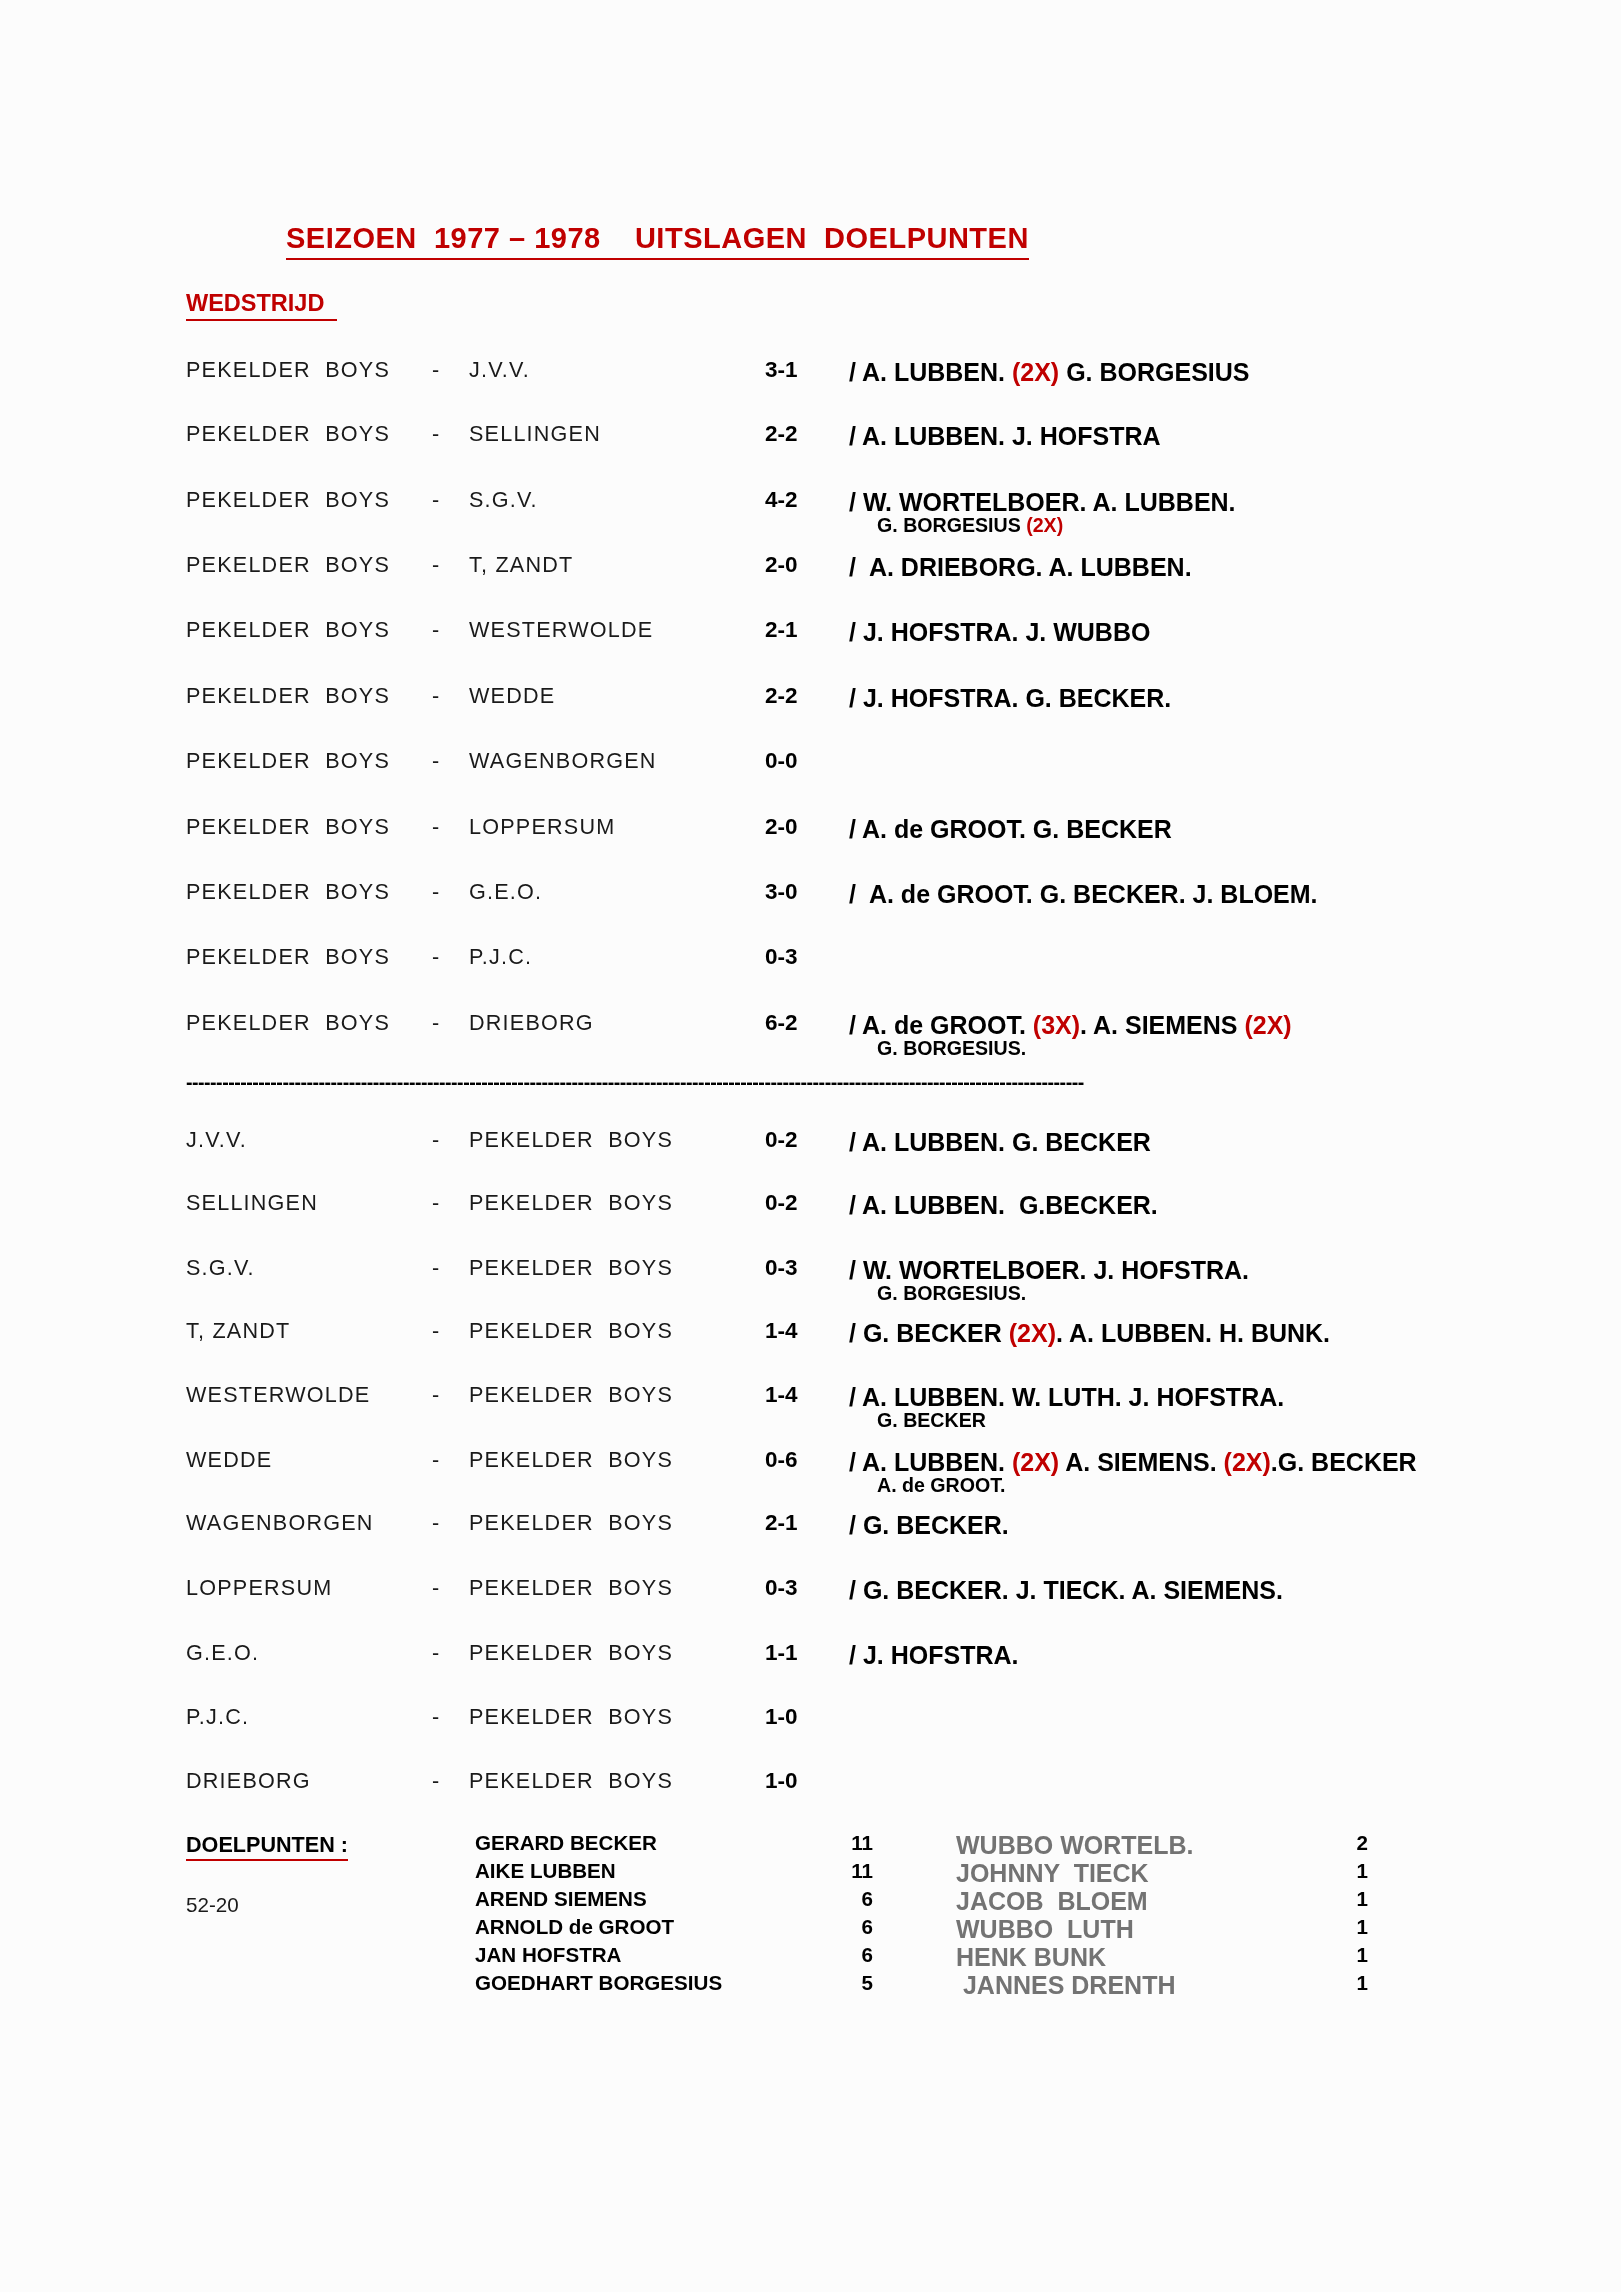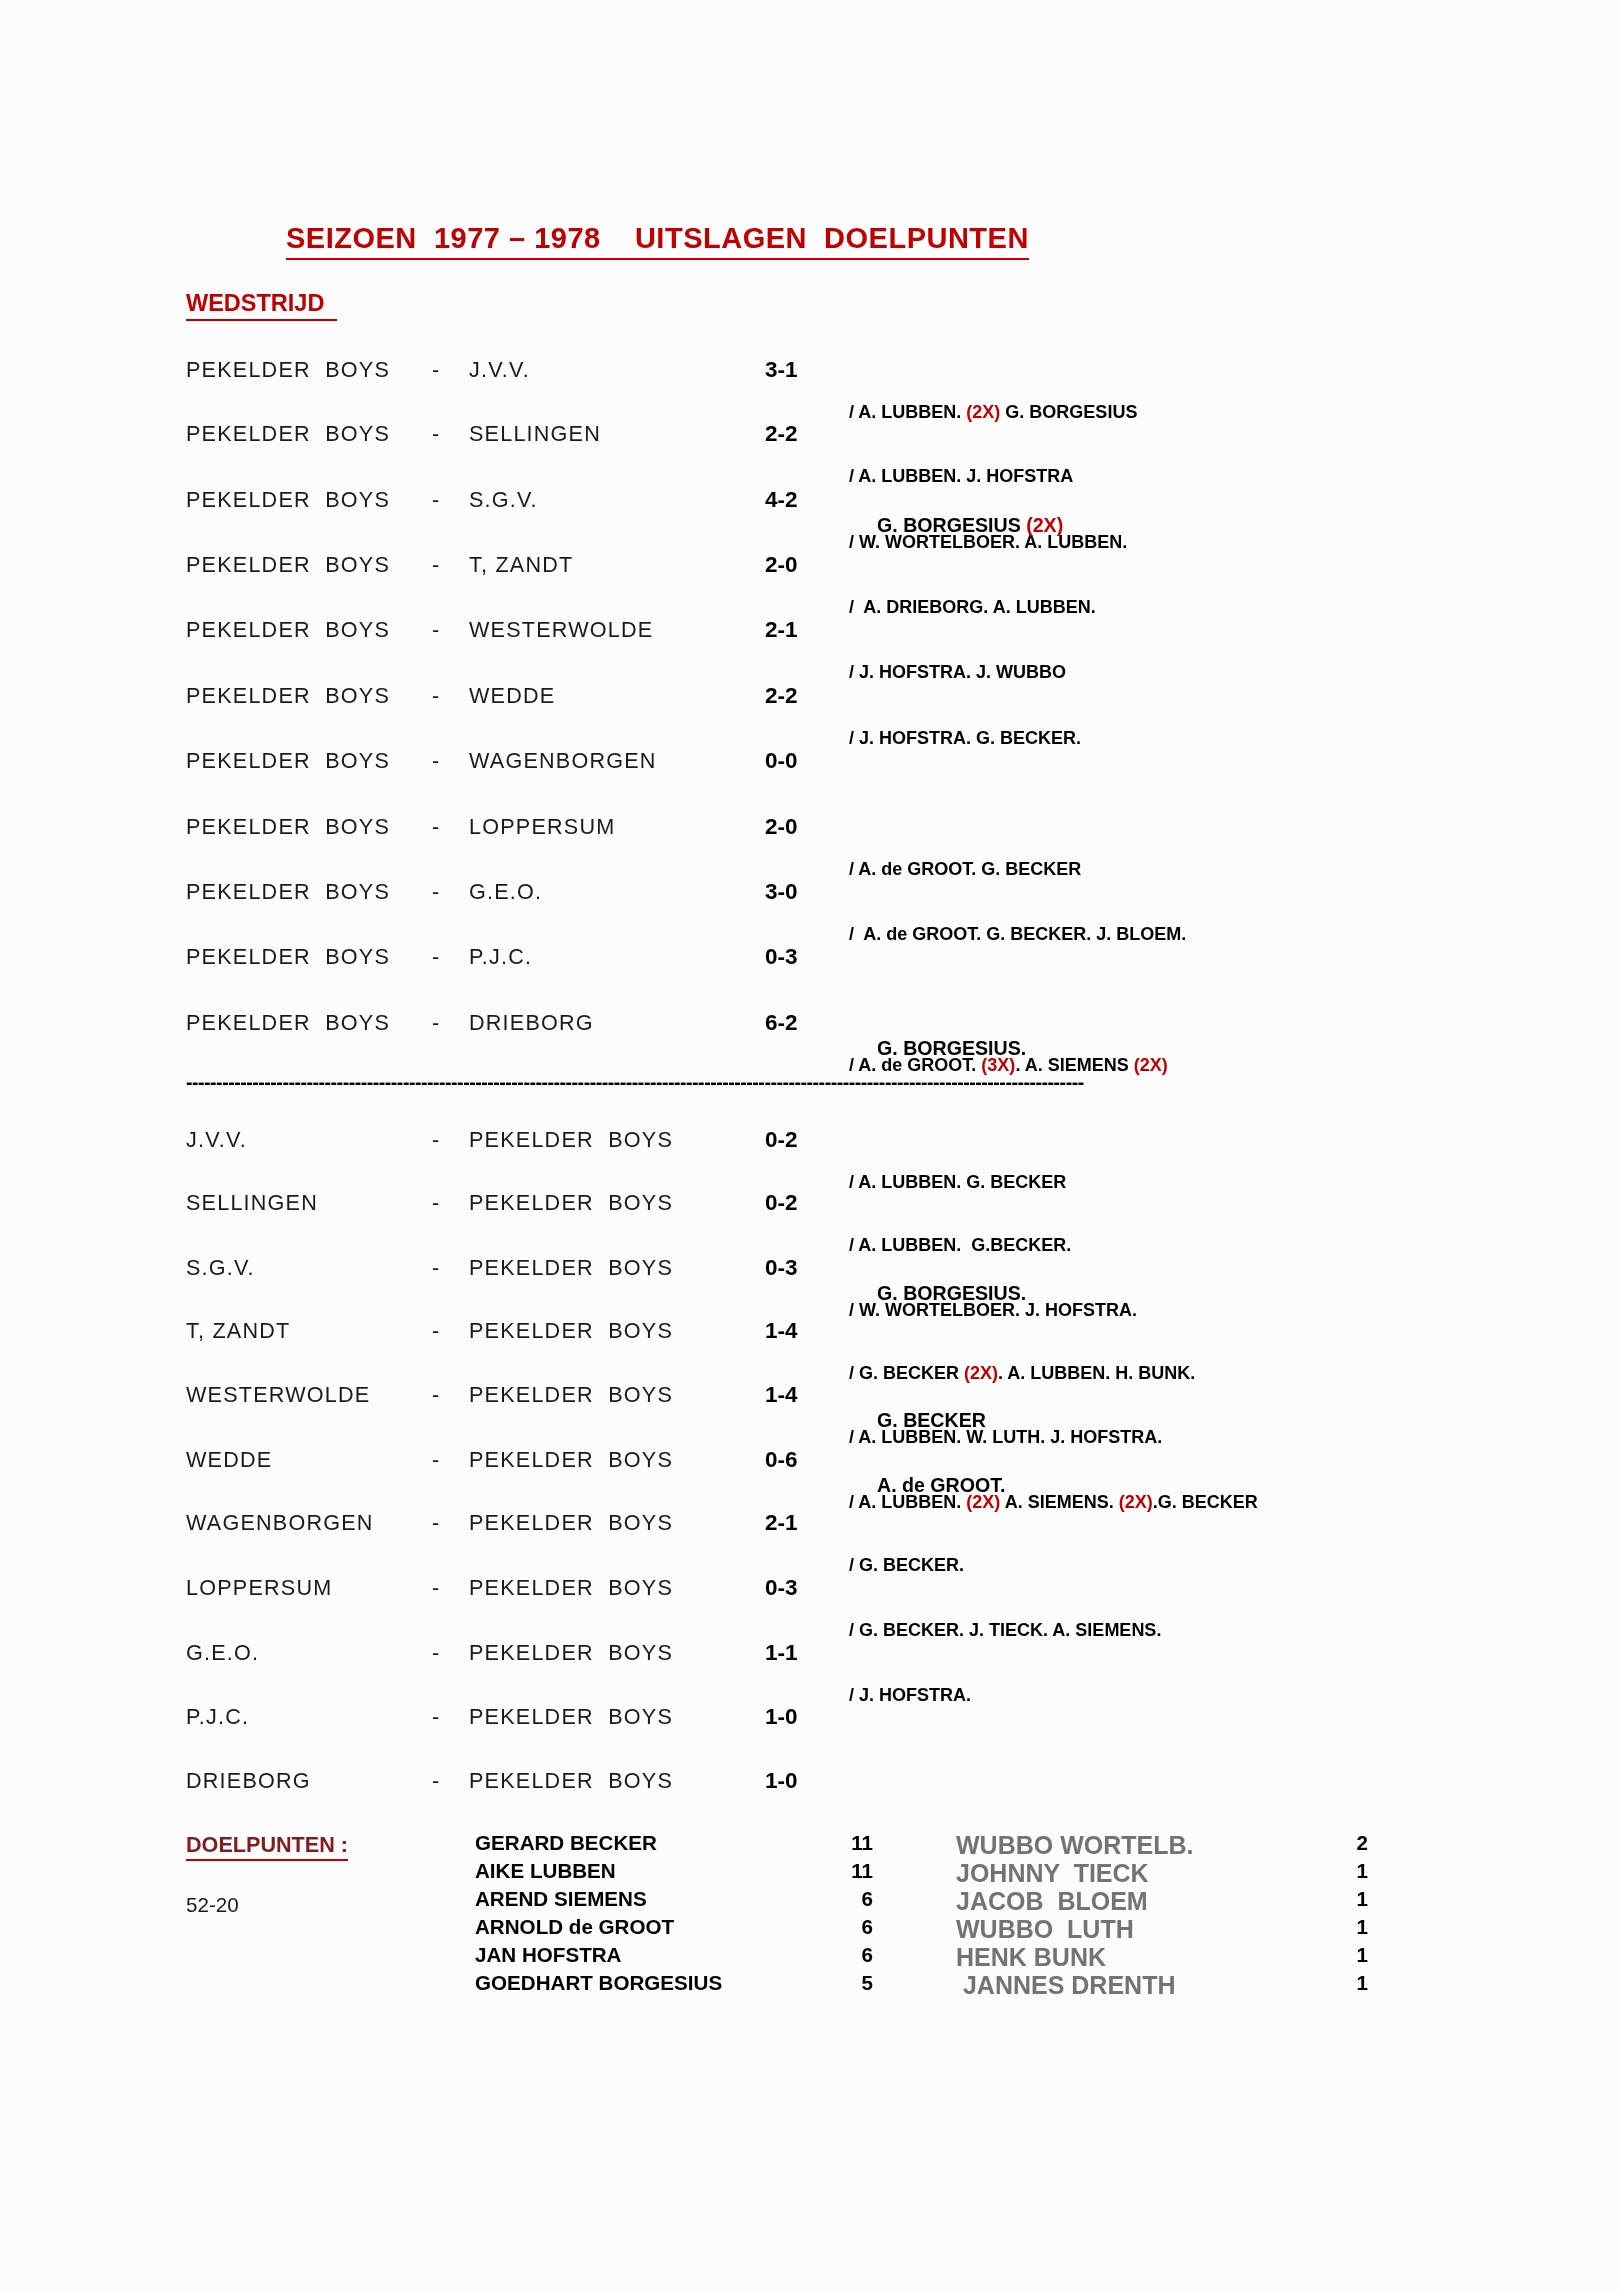--- a/index.html
+++ b/index.html
@@ -102,25 +102,24 @@
     top: 0;
     font-size: 22.5px;
     font-weight: bold;
     white-space: pre;
     color: #000000;
   }
   .m-scorers {
     position: absolute;
     left: 849px;
     top: 1px;
-    font-size: 18px;
-    font-weight: bold;
-    white-space: pre;
-    color: #000000;
-    margin-top: 44px;
+    font-size: 25px;
+    font-weight: bold;
+    white-space: pre;
+    color: #000000;
   }
   .m-scorers2 {
     position: absolute;
     left: 877px;
     top: 26.5px;
     font-size: 19.6px;
     font-weight: bold;
     white-space: pre;
     color: #000000;
   }
@@ -153,21 +152,21 @@
     line-height: 21.6px;
   }
 
   
   .doel-label {
     position: absolute;
     left: 186px;
     top: 1832px;
     font-size: 21.6px;
     font-weight: bold;
-    color: #7f1d1d;
+    color: #000000;
     border-bottom: 2.9px solid #c00000;
     padding-bottom: 1px;
     display: inline-block;
     white-space: pre;
   }
   .doel-total {
     position: absolute;
     left: 186px;
     top: 1893px;
     font-size: 20.6px;

